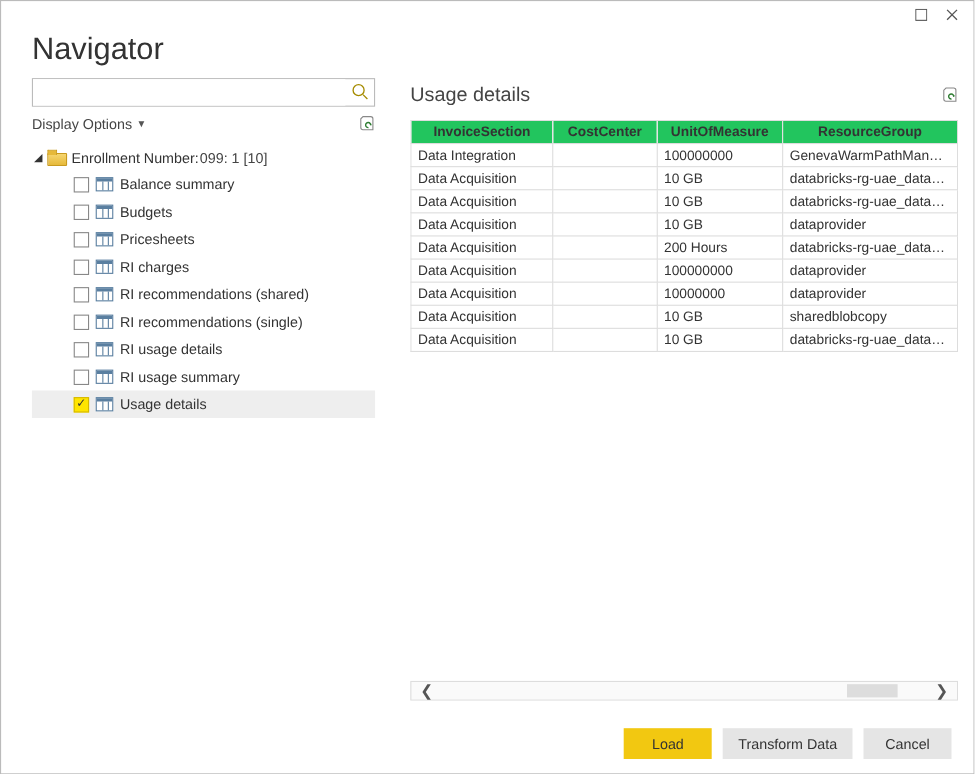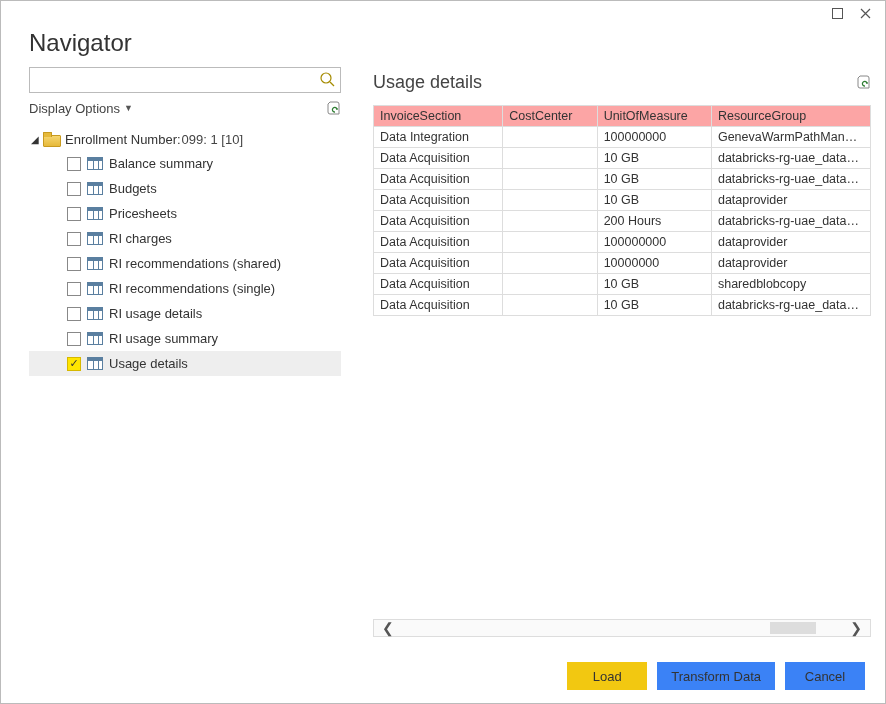--- a/index.html
+++ b/index.html
@@ -30,21 +30,21 @@
     width: 28px; height: 20px;
     display: inline-flex; align-items:center; justify-content:center;
     color: #555; font-size: 12px;
   }
   .header {
     padding: 4px 28px 10px 28px;
   }
   .header h1 {
     margin: 0;
     font-weight: 300;
-    font-size: 24px;
+    font-size: 28px;
     color: #333;
   }
   .body {
     flex: 1 1 auto;
     display: flex;
     padding: 0 14px 12px 28px;
     overflow: hidden;
   }
   
   .left {
@@ -149,23 +149,24 @@
     table-layout: fixed;
   }
   table.preview th, table.preview td {
     border: 1px solid #ddd;
     padding: 3px 6px;
     text-align: left;
     white-space: nowrap;
     overflow:hidden; text-overflow:ellipsis;
   }
   table.preview th {
-    background:#fca5a5;
-    font-weight:400;
+    background:#22c55e;
+    font-weight:700;
     color:#333;
+    text-align:center;
   }
   table.preview td { color:#333; }
   .col0 { width: 26%; }
   .col1 { width: 19%; }
   .col2 { width: 23%; }
   .col3 { width: 32%; }
   .hscroll {
     height: 18px;
     border:1px solid #ddd;
     background:#fafafa;
@@ -181,21 +182,21 @@
     height: 54px;
     display:flex; align-items:center; justify-content:flex-end;
     gap: 10px;
     padding: 0 20px;
     margin-left: 30px;
   }
   .btn {
     min-width: 80px;
     height: 28px;
     border: none;
-    background:#3b82f6;
+    background:#e5e5e5;
     font-size:13px;
     color:#333;
     padding: 0 14px;
     font-family:inherit;
   }
   .btn.primary { background:#f2c811; }
   .refresh-icon svg, .mag svg, .page-refresh svg { display:block; }
 </style>
 </head>
 <body>

